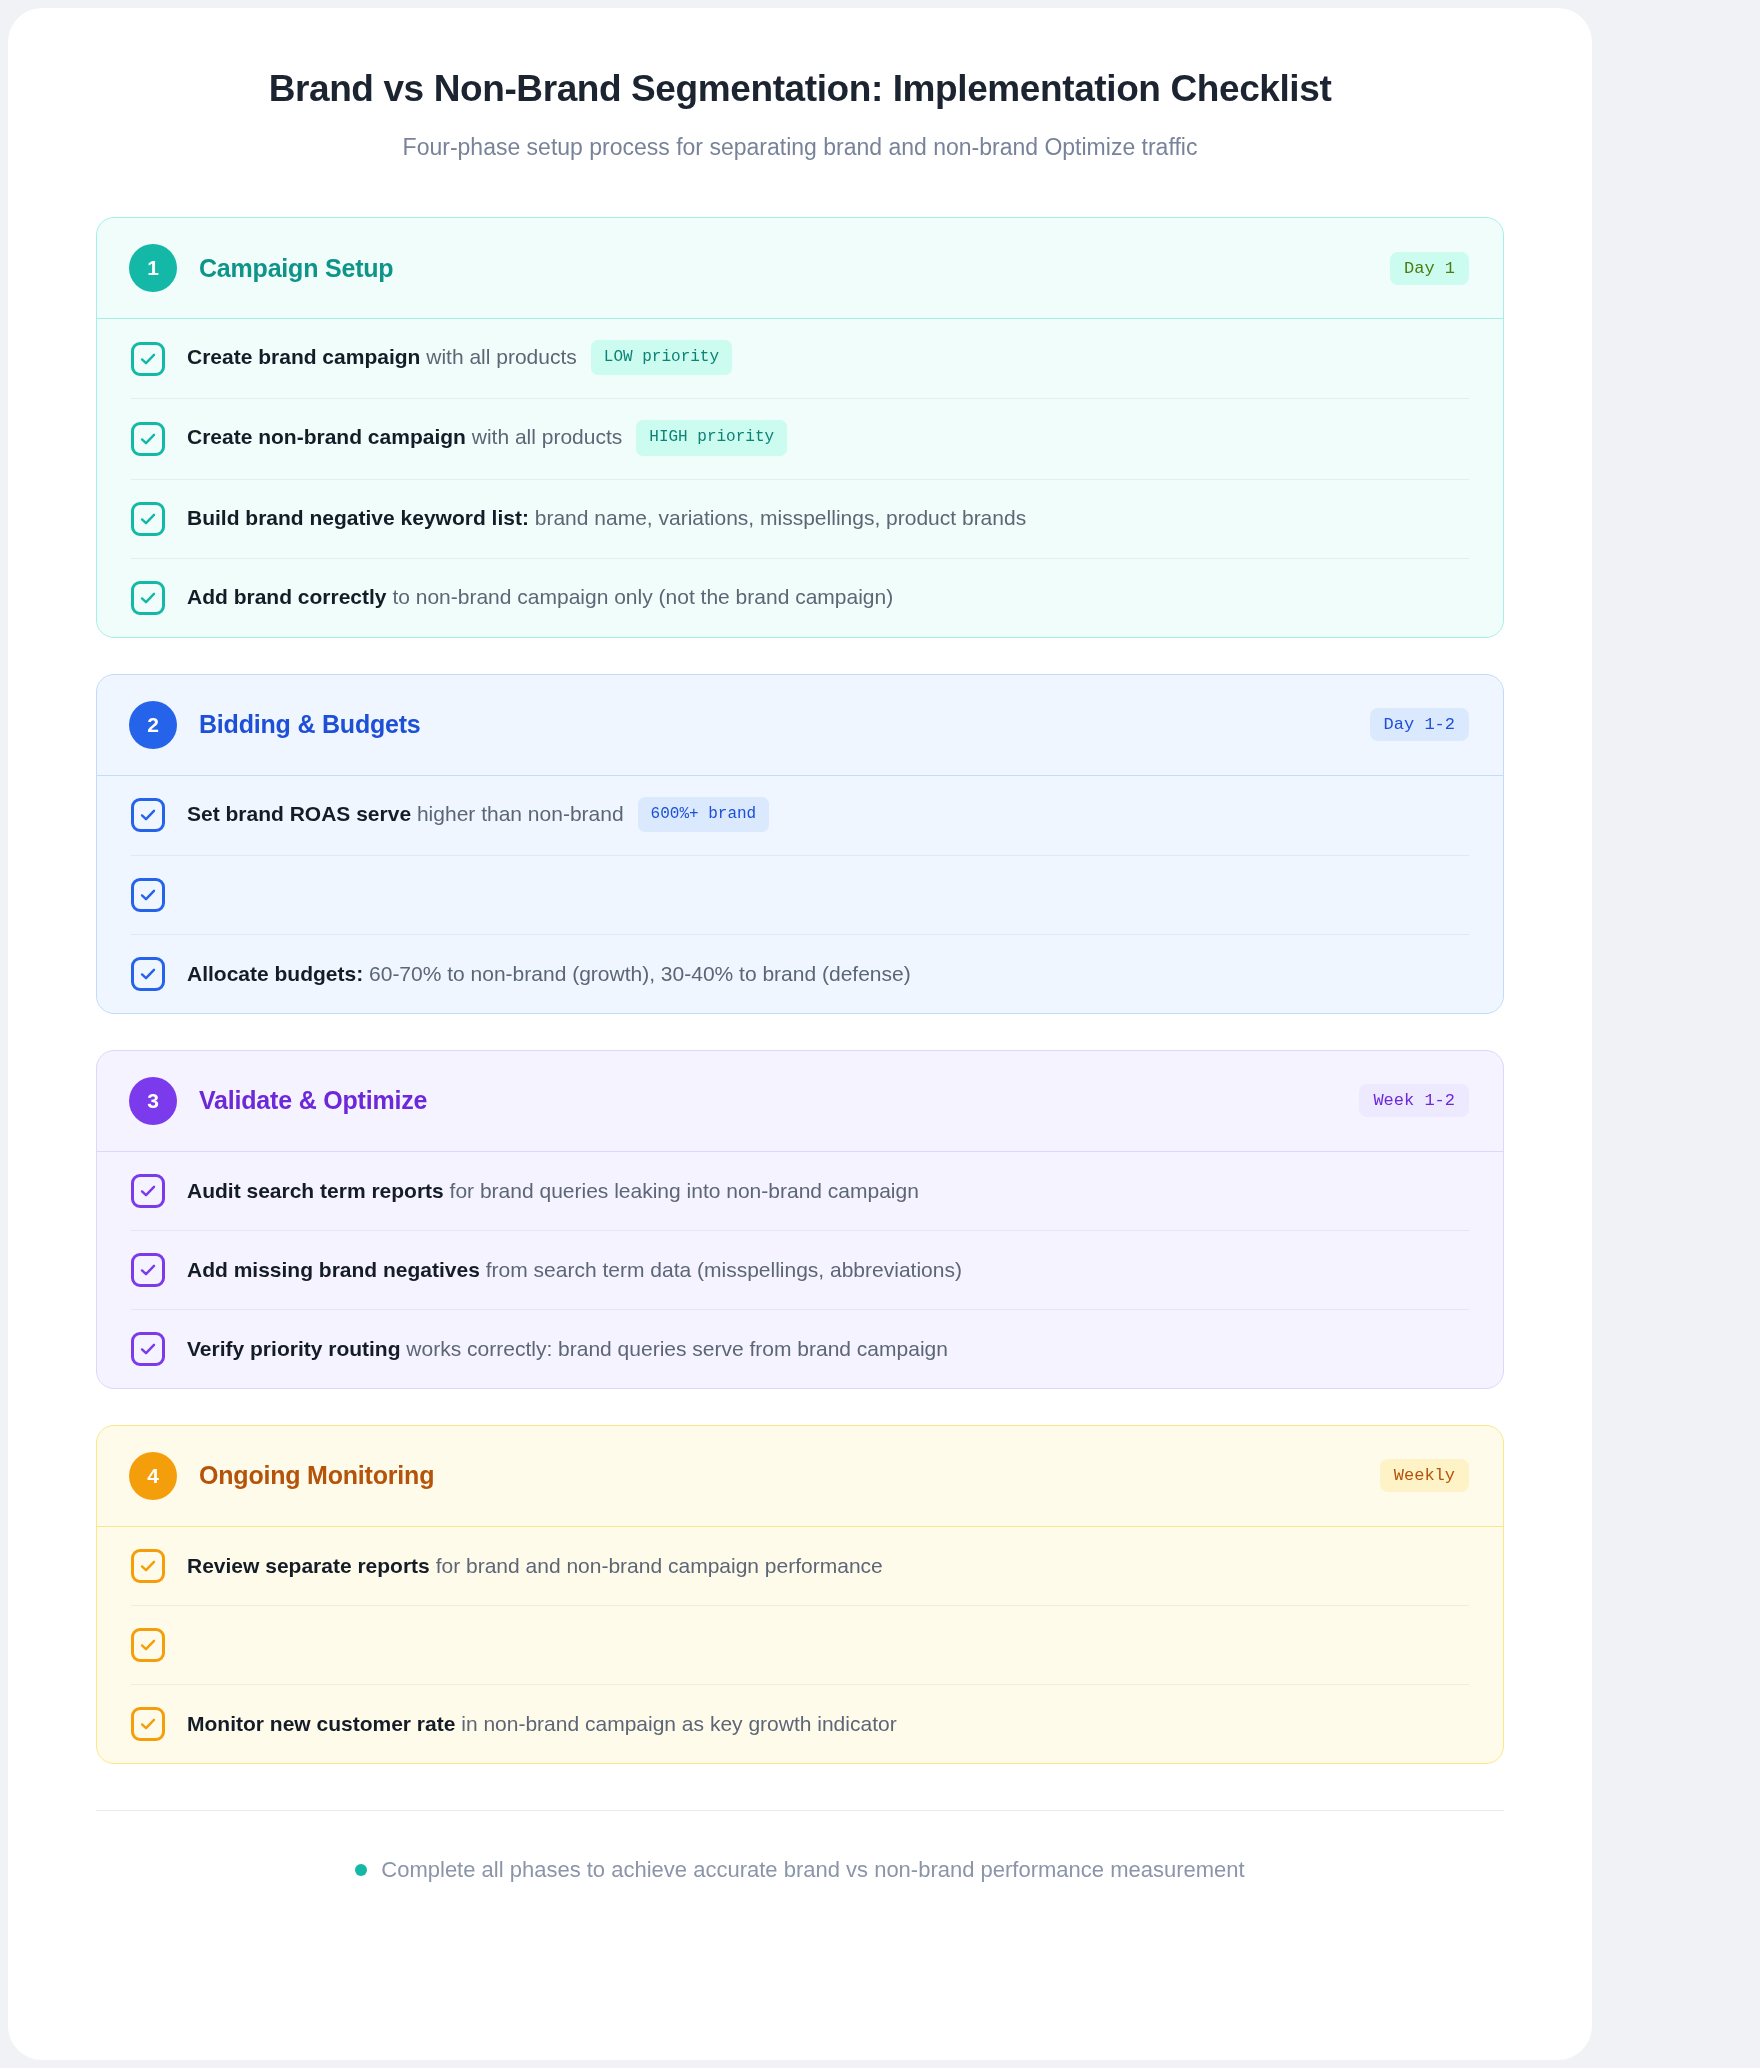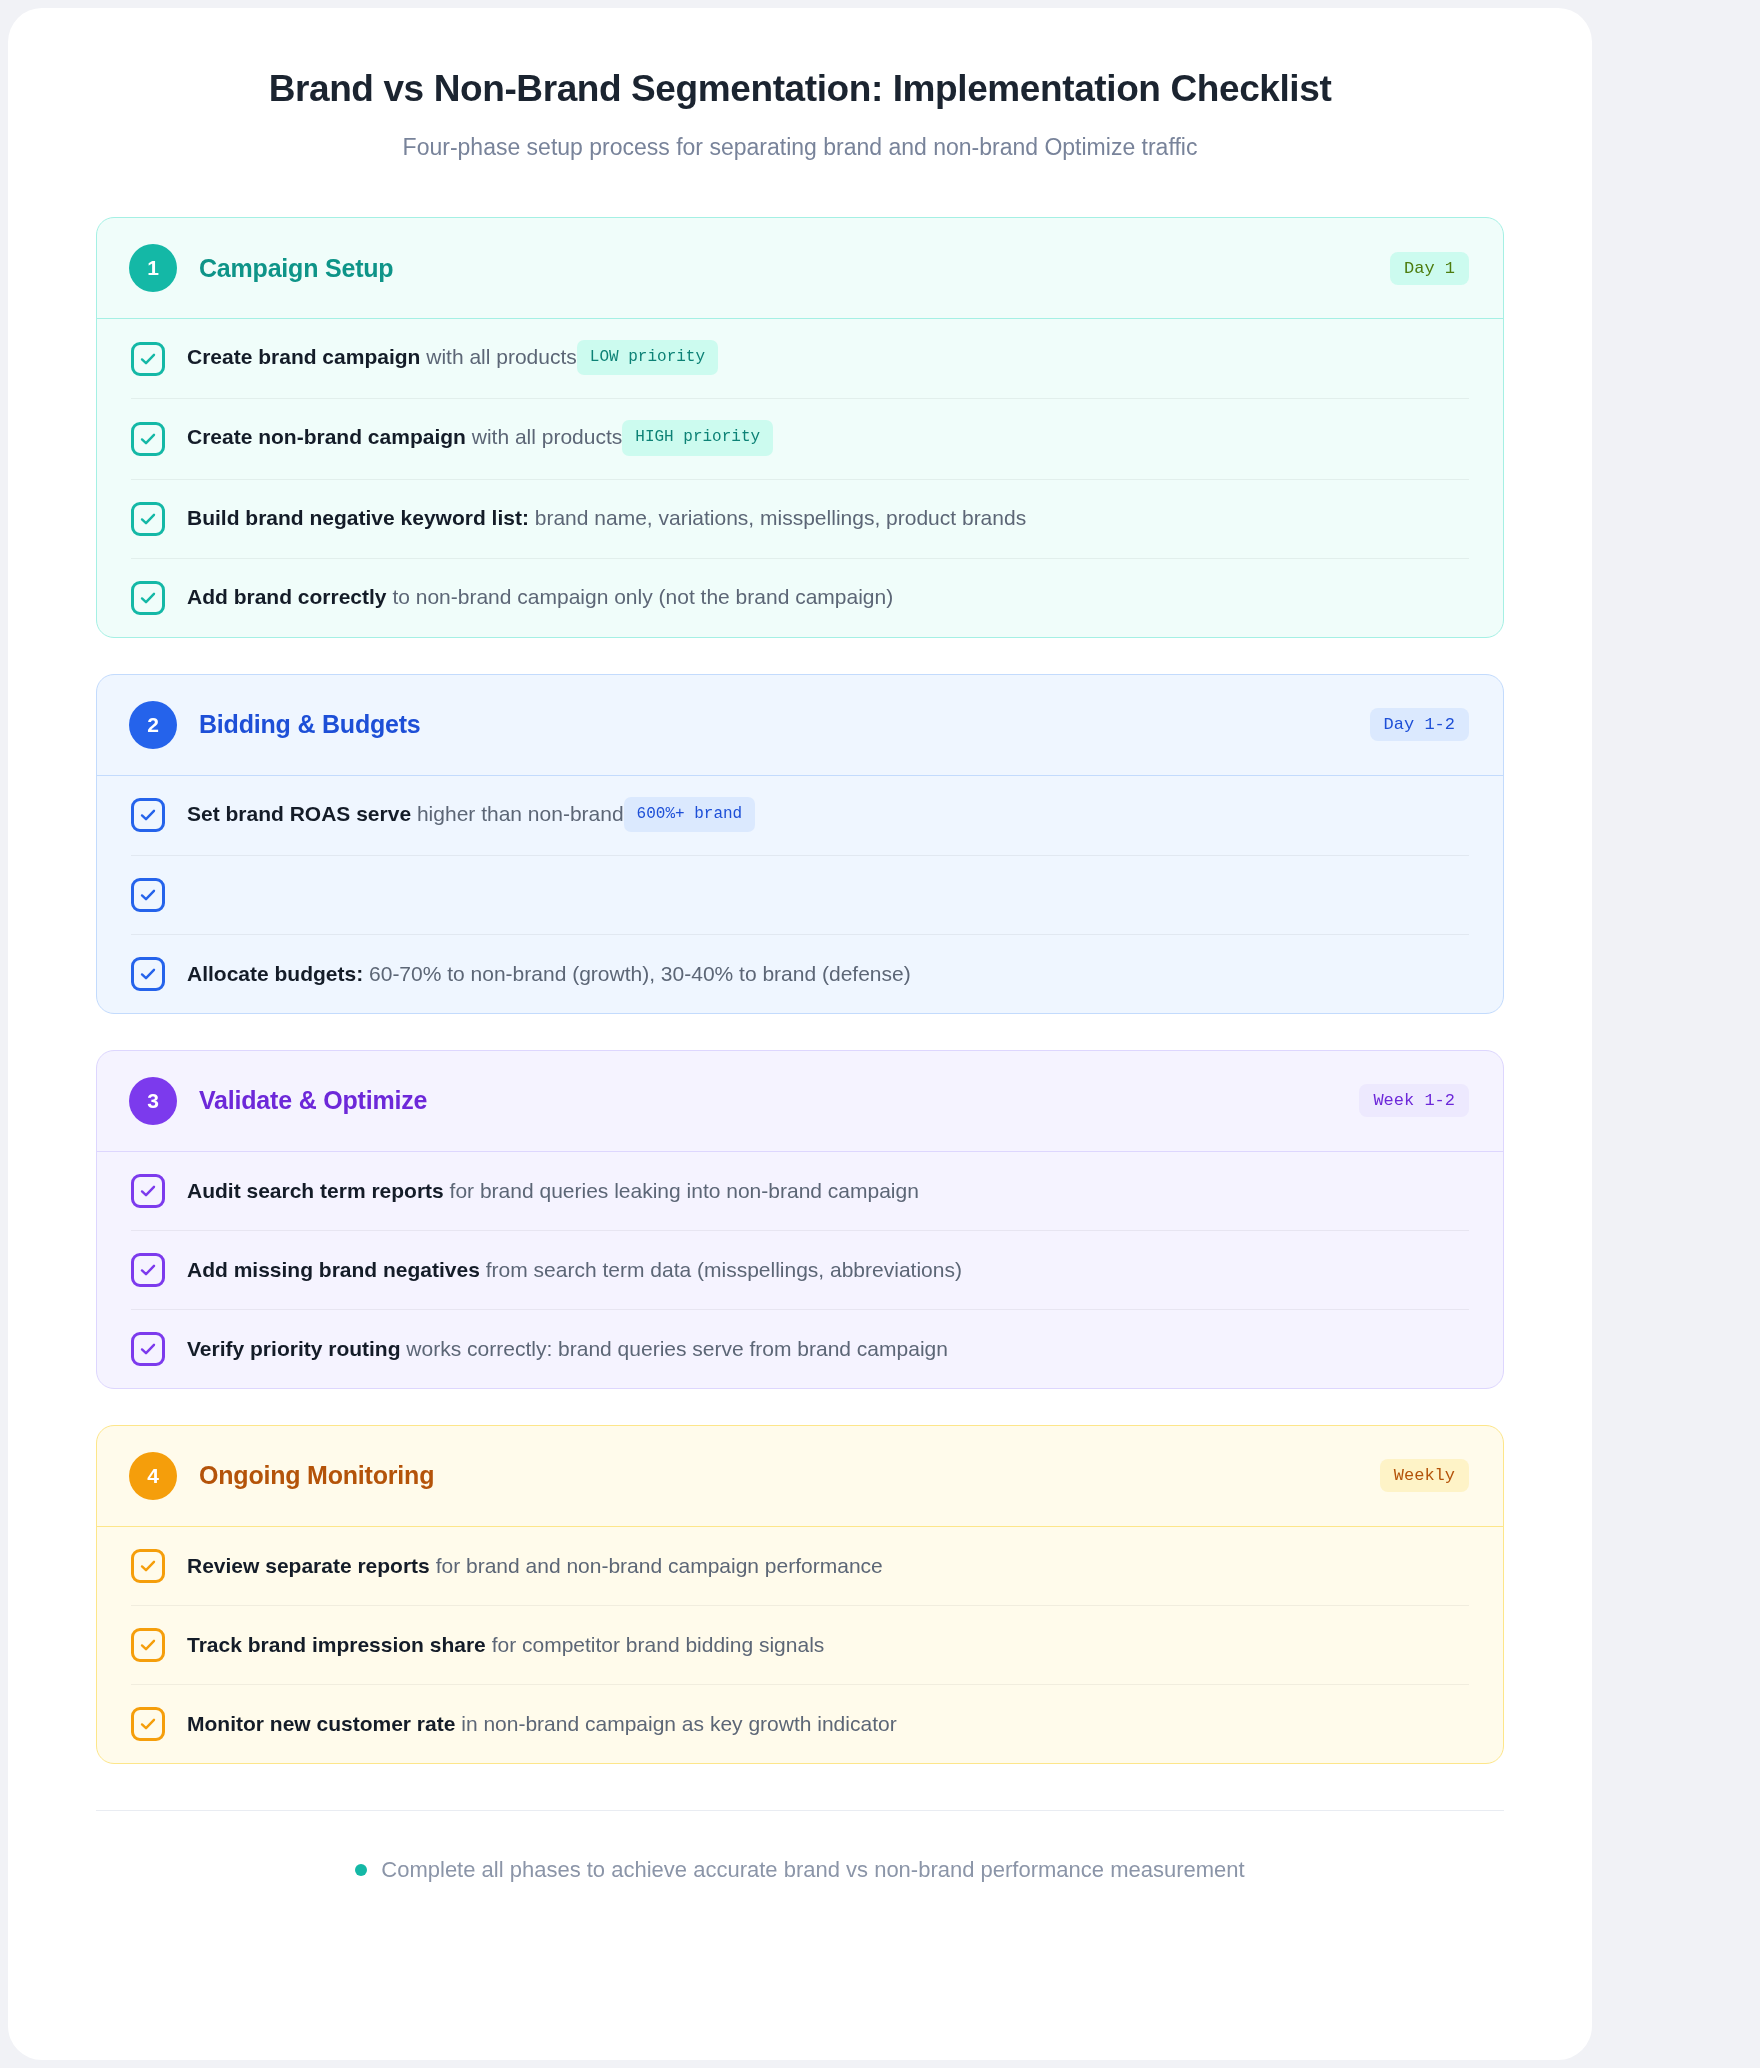--- a/index.html
+++ b/index.html
@@ -126,20 +126,21 @@
     font-weight: bold;
     color: #141c28;
   }
 
   .item-badge {
     display: inline-block;
     font-family: "Liberation Mono", monospace;
     font-size: 16px;
     padding: 6px 13px;
     border-radius: 7px;
+    margin-left: 14px;
     vertical-align: middle;
     white-space: pre;
     position: relative;
     top: -1px;
   }
 
   
   .footer {
     margin-top: 46px;
     border-top: 1.5px solid #e9ecf2;
@@ -294,21 +295,20 @@
                 </svg>
               </div>
               <div class="item-text"><span class="strong">Review separate reports</span><span> for brand and non-brand campaign performance</span></div>
             </div>
             <div class="item">
               <div class="checkbox" style="color: rgb(245, 158, 11);">
                 <svg width="20" height="20" viewBox="0 0 20 20" fill="none" aria-hidden="true">
                   <path d="M4 10.4 L8 14.2 L16 5.8" stroke="currentColor" stroke-width="2.4" stroke-linecap="round" stroke-linejoin="round"></path>
                 </svg>
               </div>
-              <div class="item-text"><span class="strong">Track brand impression share</span><span> for competitor brand bidding signals</span></div>
             </div>
             <div class="item">
               <div class="checkbox" style="color: rgb(245, 158, 11);">
                 <svg width="20" height="20" viewBox="0 0 20 20" fill="none" aria-hidden="true">
                   <path d="M4 10.4 L8 14.2 L16 5.8" stroke="currentColor" stroke-width="2.4" stroke-linecap="round" stroke-linejoin="round"></path>
                 </svg>
               </div>
               <div class="item-text"><span class="strong">Monitor new customer rate</span><span> in non-brand campaign as key growth indicator</span></div>
             </div>
           </div>

